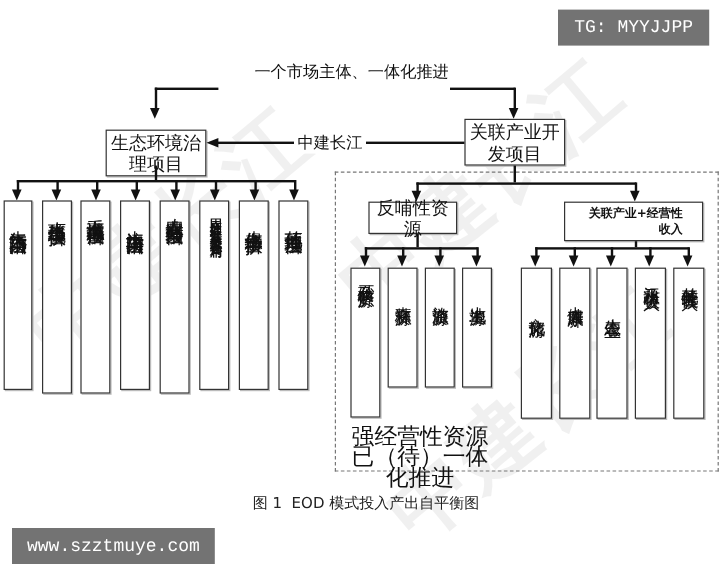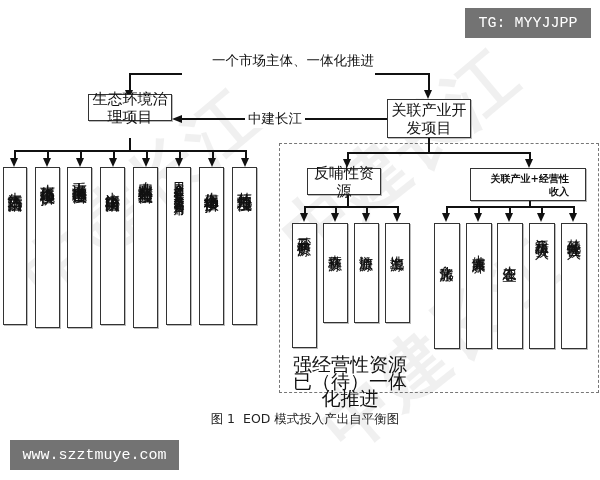--- a/index.html
+++ b/index.html
@@ -32,21 +32,21 @@
   <div>一个市场主体、一体化推进</div>
 </div>
 
 <div class="line" style="left:129px;top:73px;width:53px;height:1.5px;"></div>
 <div class="line" style="left:129px;top:73px;width:1.5px;height:18px;"></div>
 <div class="arrow-down" style="left:125px;top:90px;"></div>
 <div class="line" style="left:375px;top:73px;width:54px;height:1.5px;"></div>
 <div class="line" style="left:428px;top:73px;width:1.5px;height:18px;"></div>
 <div class="arrow-down" style="left:424px;top:90px;"></div>
 
-<div class="box hbox" style="left:88px;top:94px;width:84px;height:27px;">
+<div class="box hbox" style="left:88px;top:108px;width:84px;height:39px;">
   <span>生态环境治理项目</span>
 </div>
 <div class="box hbox" style="left:387px;top:99px;width:84px;height:39px;align-items:flex-end;">
   <span>关联产业开发项目</span>
 </div>
 
 <div class="line" style="left:180px;top:118px;width:207px;height:1.5px;"></div>
 <div class="arrow-left" style="left:172px;top:115px;"></div>
 <div class="abs" style="left:245px;top:110px;background:#fff;padding:0 3px;font-size:13.5px;">中建长江</div>
 

